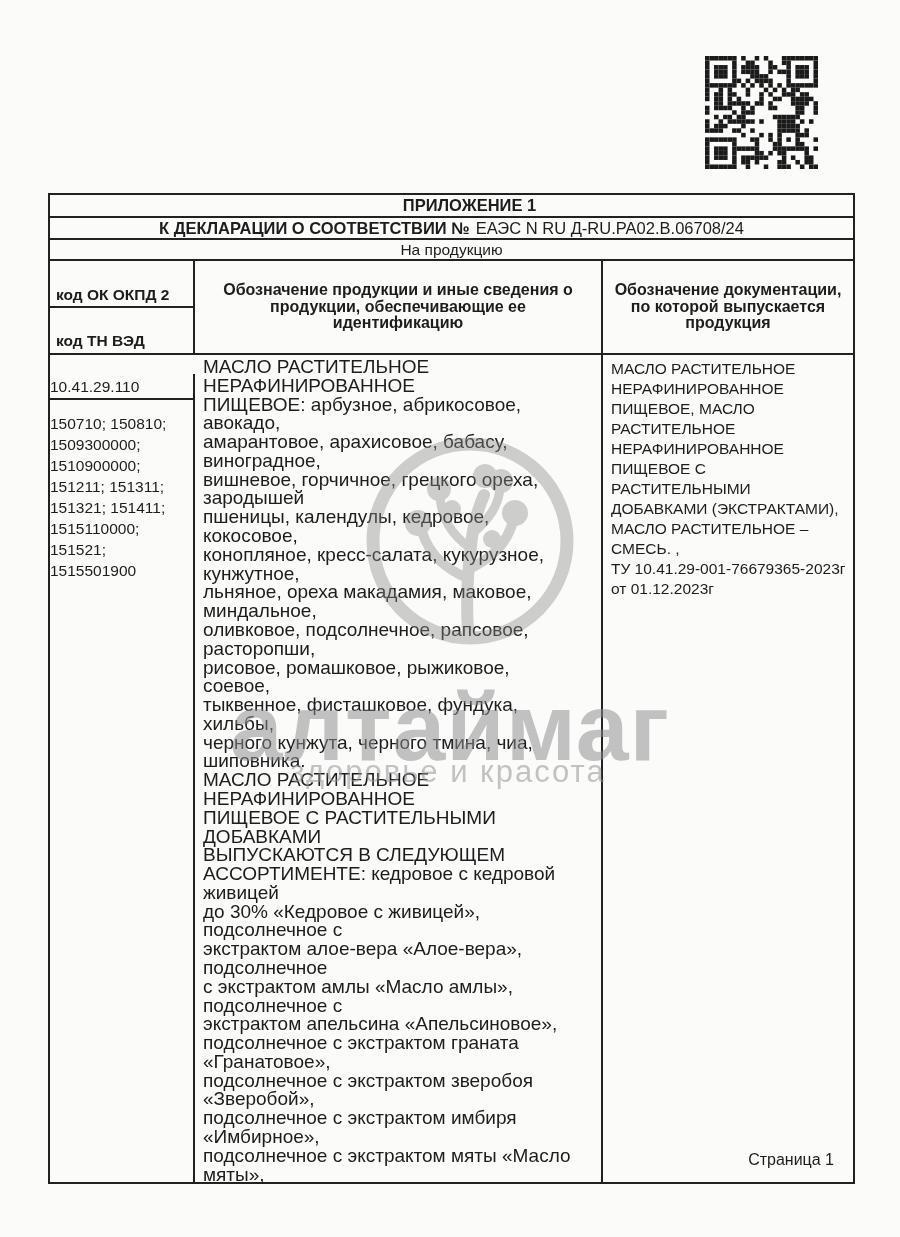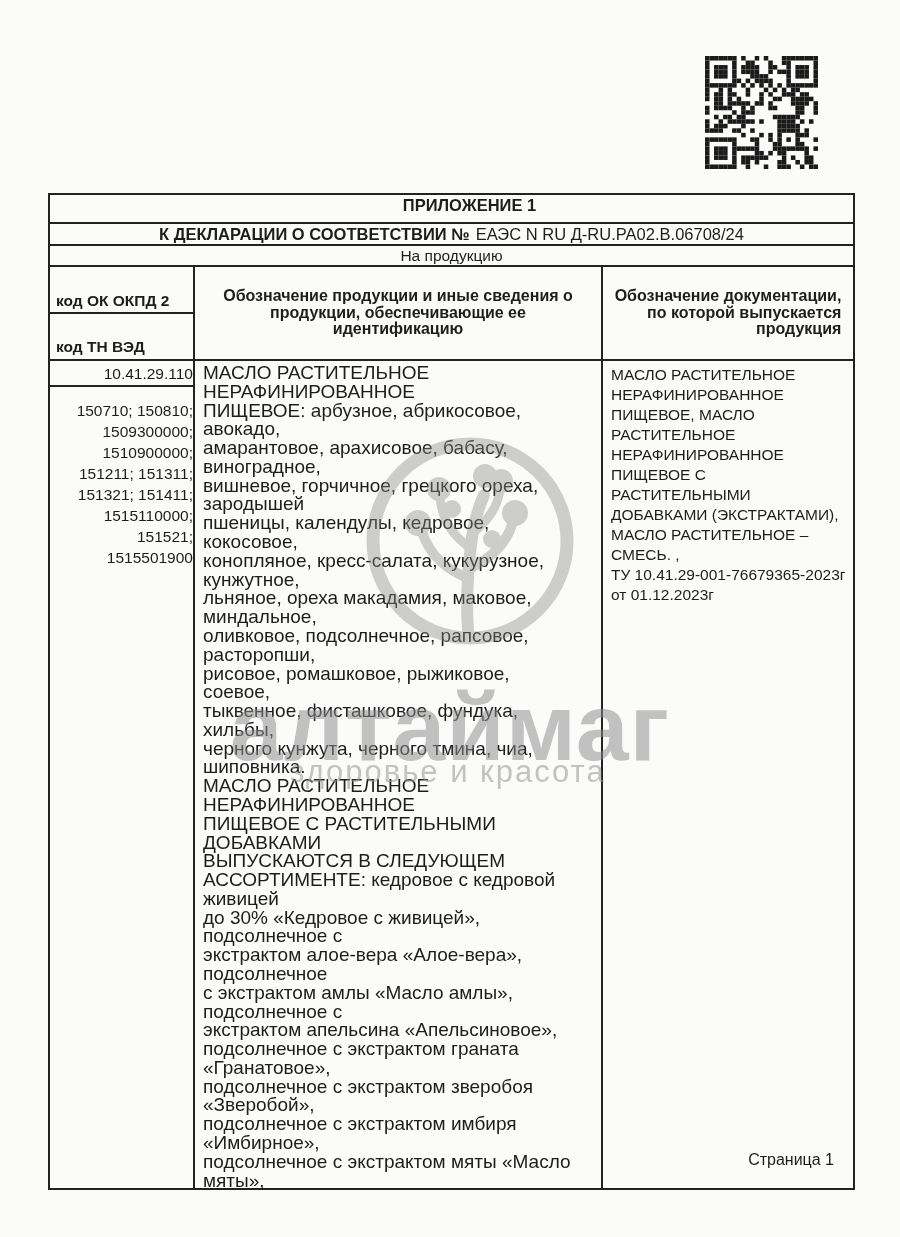--- a/index.html
+++ b/index.html
@@ -16,36 +16,36 @@
   
   #qr{position:absolute;left:705px;top:56px;}
 
   
   .doc-table{
     position:absolute;left:48px;top:193px;width:807px;
     border:2px solid #222;background:transparent;
     box-sizing:border-box;z-index:1;
   }
   .row{border-bottom:2px solid #222;text-align:center;box-sizing:border-box;}
-  .row.title{height:29px;line-height:21px;font-weight:bold;font-size:16.5px;padding-left:36px;}
+  .row.title{height:23px;line-height:21px;font-weight:bold;font-size:16.5px;padding-left:36px;}
   .row.subtitle{height:22px;line-height:21px;font-size:16.5px;}
   .row.subtitle .b{font-weight:bold;margin-right:6px;}
   .row.onprod{height:21px;line-height:20px;font-size:15.5px;}
 
   .hrow{display:grid;grid-template-columns:145px 408px 1fr;border-bottom:2px solid #222;}
   .hc1{border-right:2px solid #222;box-sizing:border-box;}
   .hc1a,.hc1b{height:24px;line-height:24px;font-weight:bold;font-size:15.5px;padding-left:6px;box-sizing:border-box;margin-top:21px;}
   .hc1a{border-bottom:2px solid #222;height:26px;line-height:25px;}
   .hc2{border-right:2px solid #222;box-sizing:border-box;display:flex;align-items:center;justify-content:center;
        text-align:center;font-weight:bold;font-size:16px;line-height:16.4px;white-space:pre-line;}
-  .hc3{display:flex;align-items:center;justify-content:center;text-align:right;
+  .hc3{display:flex;align-items:center;justify-content:center;text-align:center;
        font-weight:bold;font-size:16px;line-height:16.4px;white-space:pre-line;}
 
   .brow{display:grid;grid-template-columns:145px 408px 1fr;height:827px;}
-  .bc1{border-right:2px solid #222;box-sizing:border-box;text-align:right;overflow:hidden;}
+  .bc1{border-right:2px solid #222;box-sizing:border-box;text-align:left;overflow:hidden;margin-top:19px;}
   .okpd{height:26px;line-height:25px;font-size:15.5px;border-bottom:2px solid #222;box-sizing:border-box;}
   .tnved{font-size:15.5px;line-height:21px;white-space:pre-line;padding-top:13px;}
   .bc2{border-right:2px solid #222;box-sizing:border-box;padding:3px 20px 0 8px;
        font-size:19px;line-height:18.78px;white-space:pre-line;overflow:hidden;text-align:left;}
   .bc3{box-sizing:border-box;padding:4px 4px 8px 8px;font-size:15.5px;line-height:20px;
        white-space:pre-line;overflow:hidden;text-align:left;}
 
   
   .pagenum{position:absolute;right:66px;top:1151px;font-size:16px;z-index:1;}
 

